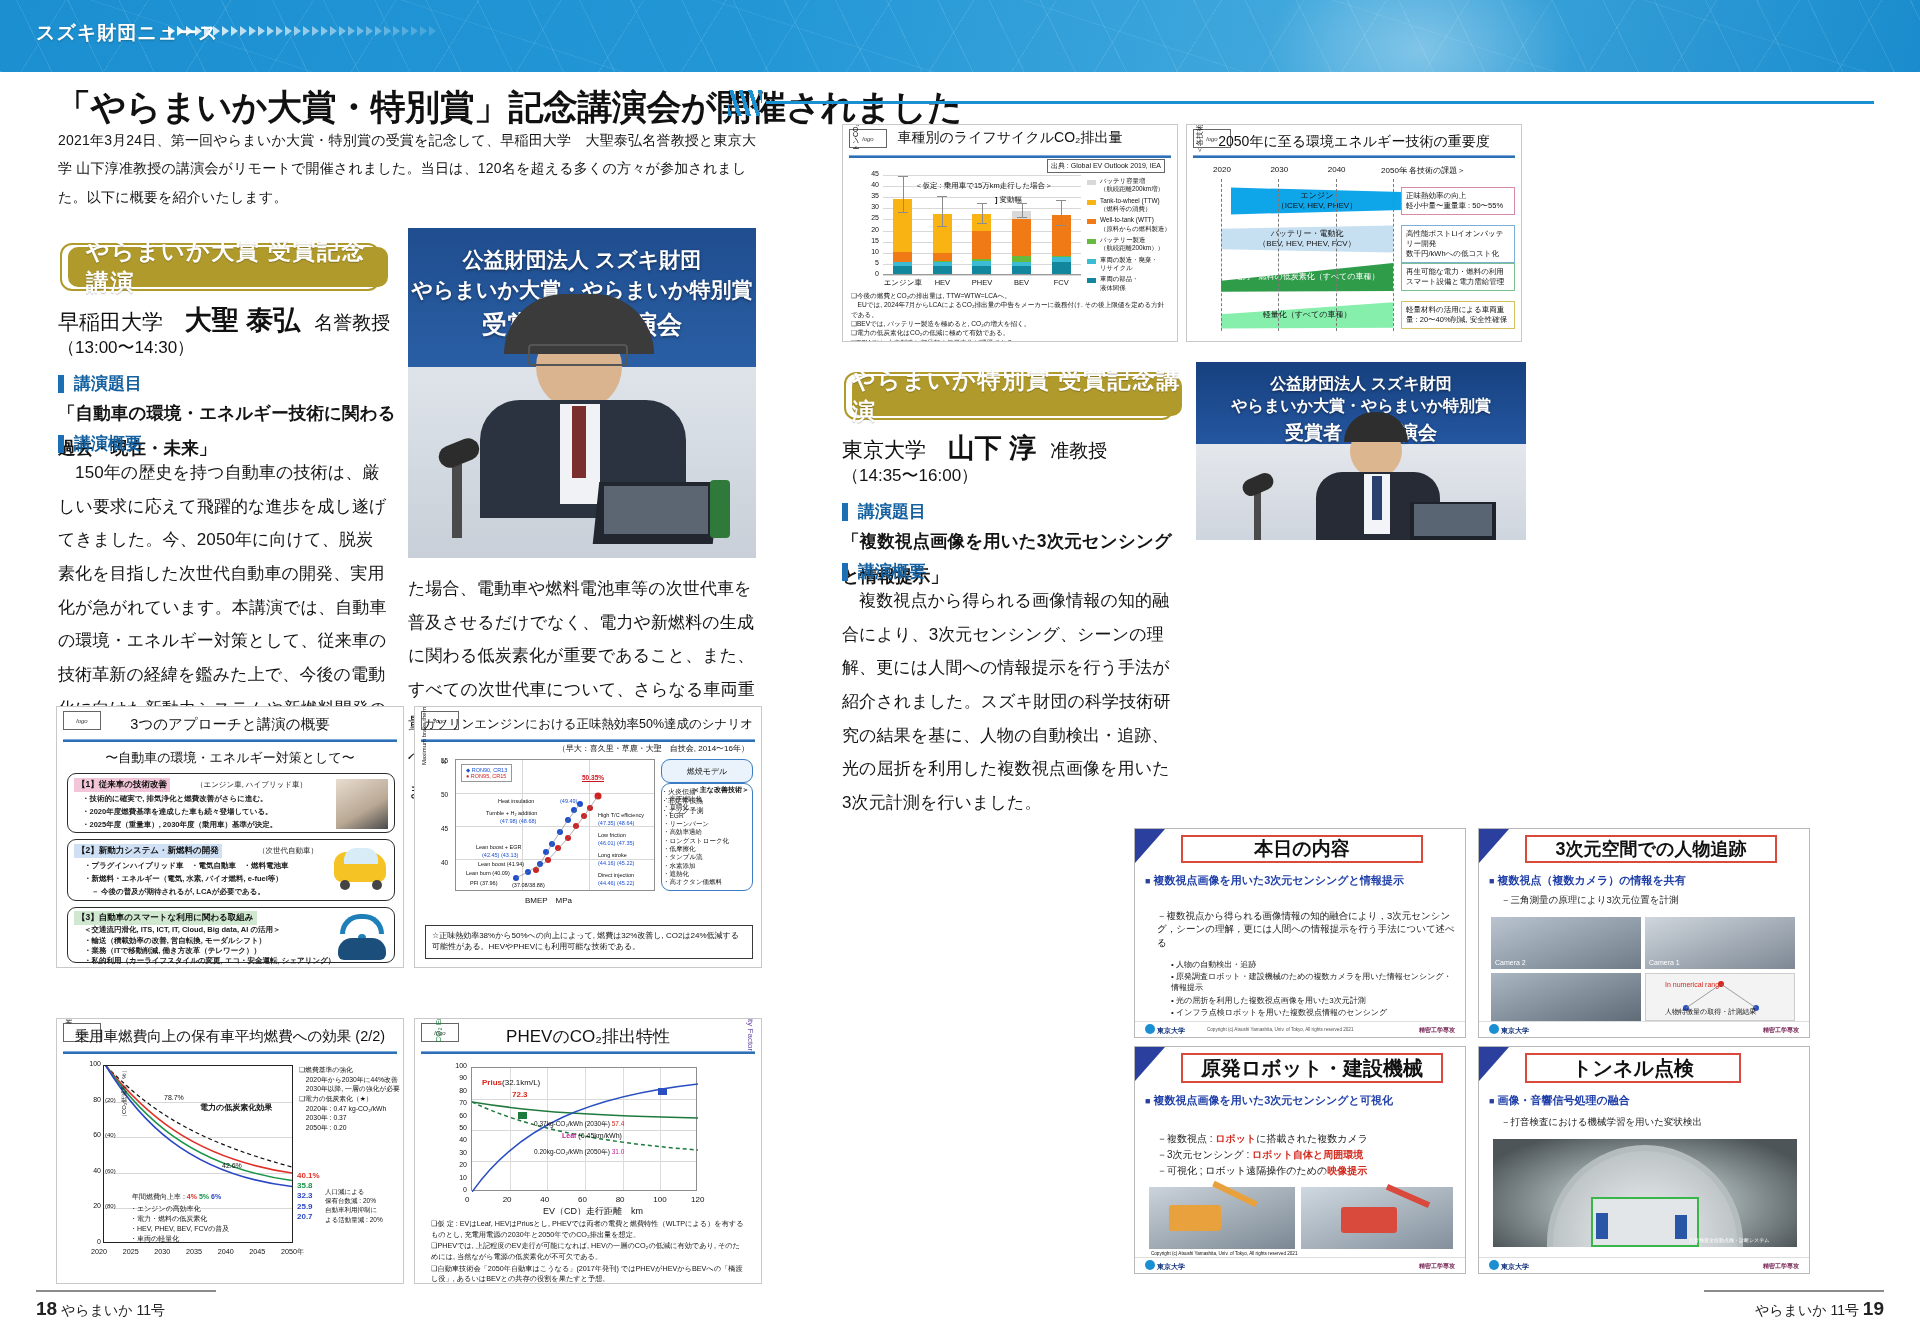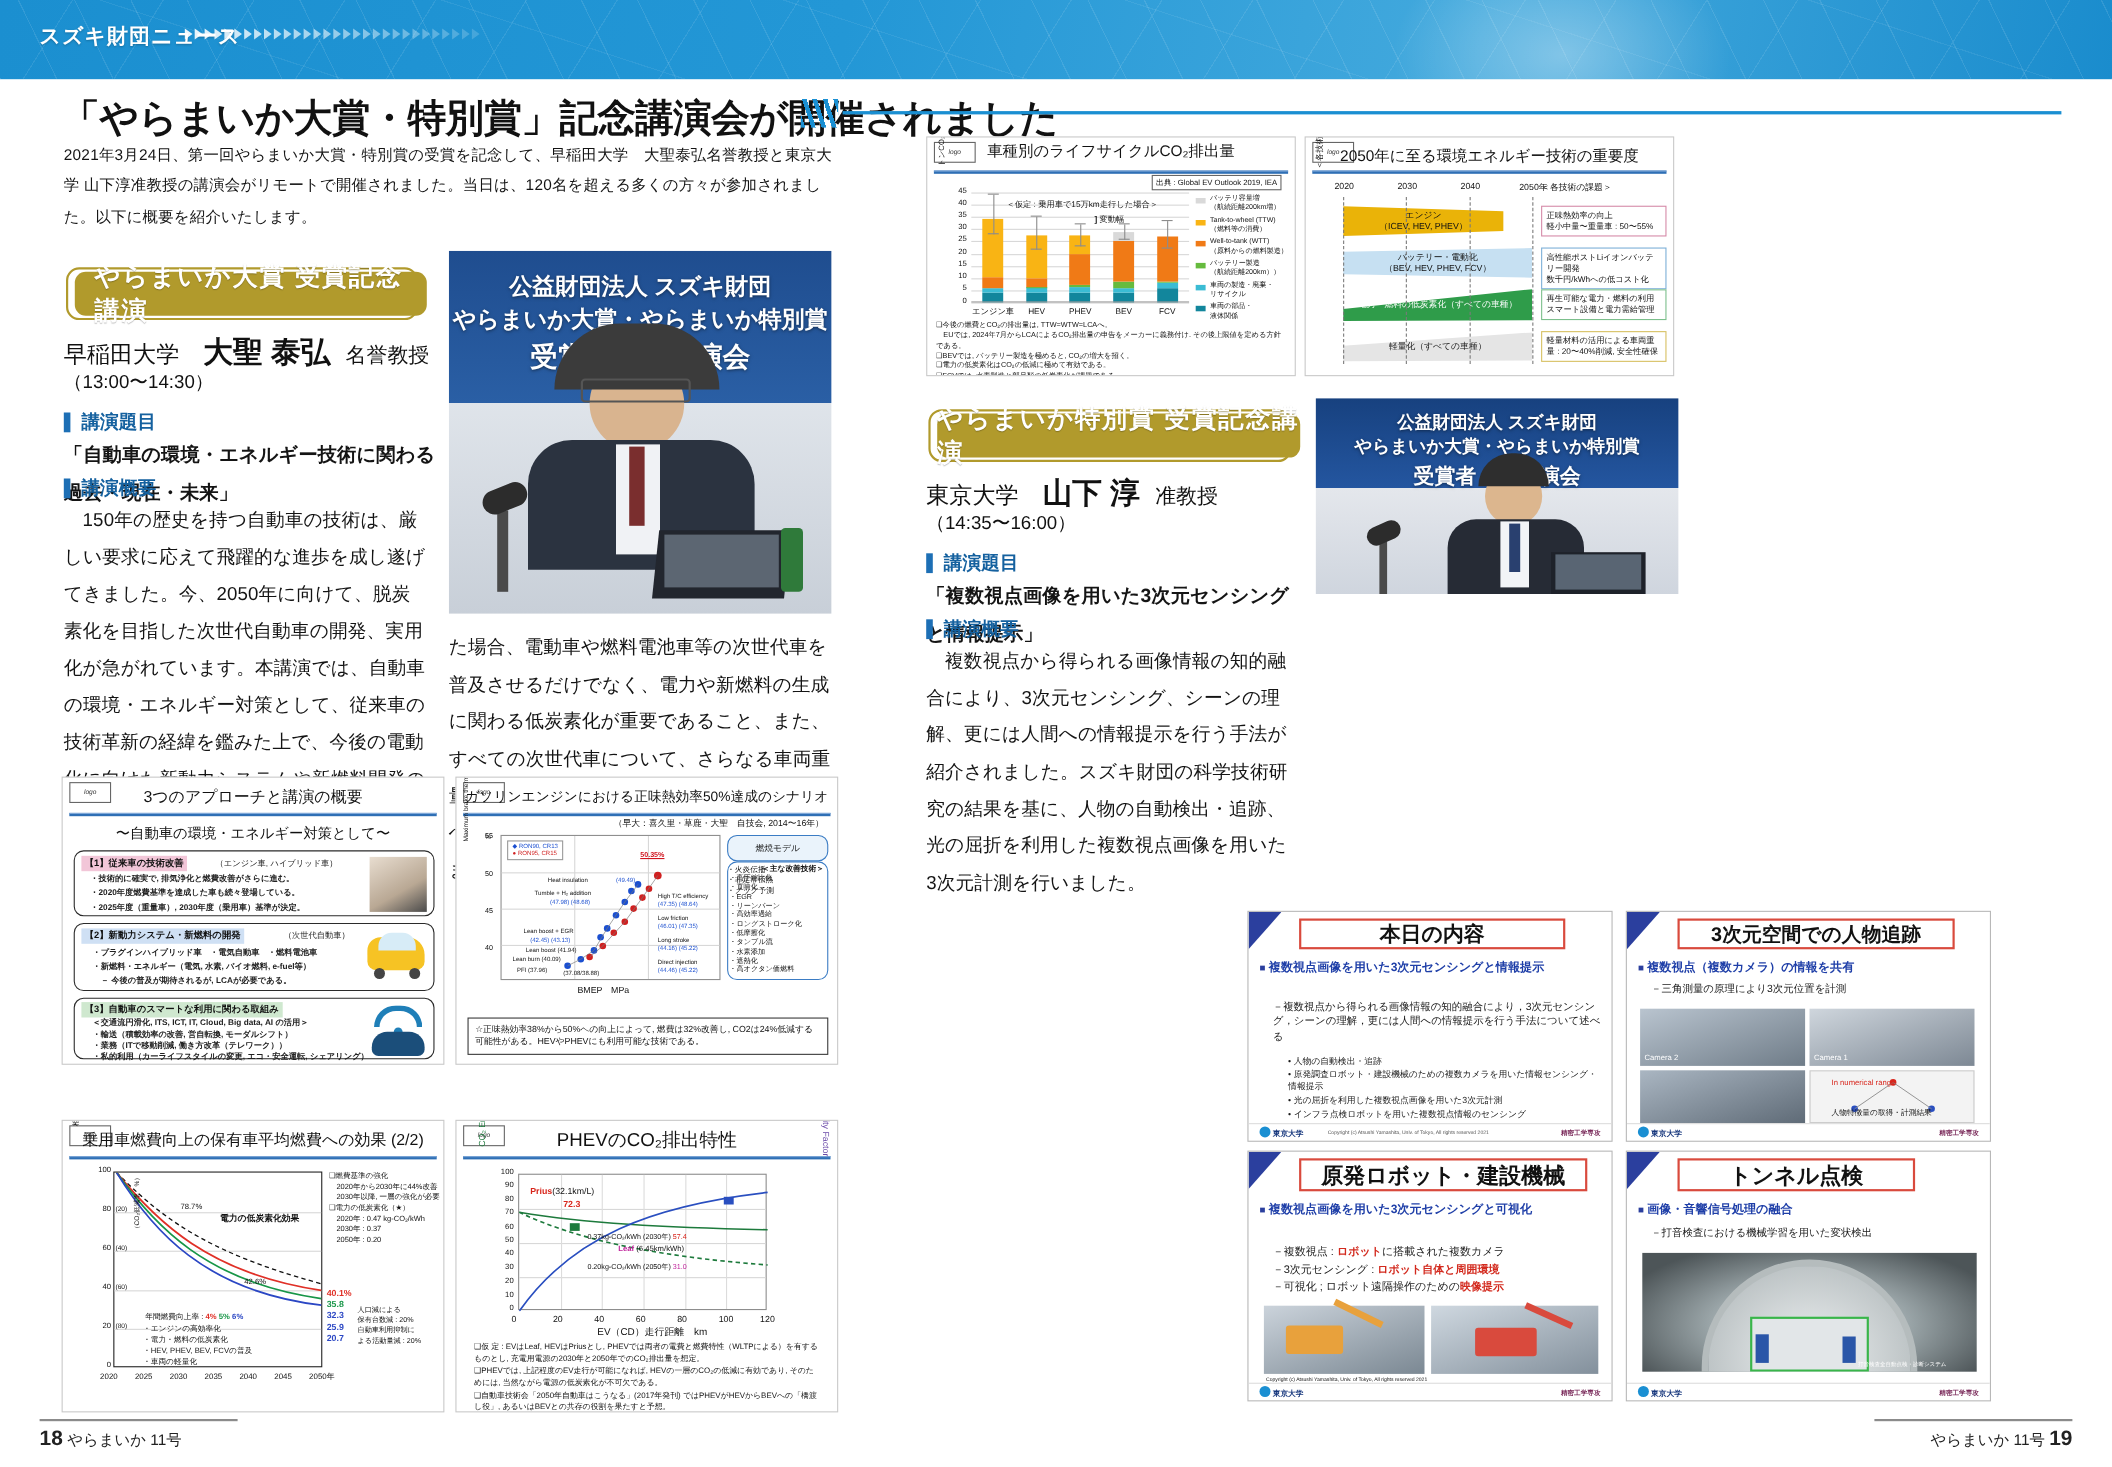--- a/index.html
+++ b/index.html
@@ -692,38 +692,38 @@
 
     <div style="position:absolute;left:8px;top:60px;font-size:7.5px;color:#111;transform:rotate(-90deg);transform-origin:left top;white-space:nowrap;width:130px;text-align:center;">＜各技術の重要度＞</div>
     <div id="roadYears">
         <div style="position: absolute; left: 20px; top: 40px; font-size: 8px; color: rgb(17, 17, 17); width: 30px; text-align: center;">2020</div>
         <div style="position: absolute; left: 77.3333px; top: 40px; font-size: 8px; color: rgb(17, 17, 17); width: 30px; text-align: center;">2030</div>
         <div style="position: absolute; left: 134.667px; top: 40px; font-size: 8px; color: rgb(17, 17, 17); width: 30px; text-align: center;">2040</div>
         <div style="position: absolute; left: 192px; top: 40px; font-size: 8px; color: rgb(17, 17, 17); width: 30px; text-align: center;">2050年</div>
       </div>
     <div style="position:absolute;left:214px;top:40px;font-size:8px;color:#111;">＜各技術の課題＞</div>
     <div id="roadBands">
-        <div class="band" style="left: 34px; top: 60px; width: 146px; height: 32px; background: #eab308; clip-path: polygon(0px 8%, 100% 22%, 100% 78%, 0px 92%);">
+        <div class="band" style="left: 44px; top: 60px; width: 172px; height: 32px; background: #0ea5e9; clip-path: polygon(0px 8%, 100% 22%, 100% 78%, 0px 92%);">
           <div style="color: rgb(17, 17, 17);">
             <div>エンジン</div>
             <div>（ICEV, HEV, PHEV）</div>
           </div>
         </div>
         <div class="band" style="left: 34px; top: 98px; width: 172px; height: 32px; background: rgb(198, 224, 242); clip-path: polygon(0px 18%, 100% 8%, 100% 92%, 0px 82%);">
           <div style="color: rgb(17, 17, 17);">
             <div>バッテリー・電動化</div>
             <div>（BEV, HEV, PHEV, FCV）</div>
           </div>
         </div>
         <div class="band" style="left: 34px; top: 136px; width: 172px; height: 32px; background: rgb(47, 156, 74); clip-path: polygon(0px 62%, 100% 6%, 100% 94%, 0px 96%);">
           <div style="color: rgb(255, 255, 255);">
             <div>電力・燃料の低炭素化（すべての車種）</div>
           </div>
         </div>
-        <div class="band" style="left: 34px; top: 174px; width: 172px; height: 32px; background: #e5e5e5; clip-path: polygon(0px 48%, 100% 10%, 100% 90%, 0px 92%);">
+        <div class="band" style="left: 34px; top: 174px; width: 172px; height: 32px; background: #86efac; clip-path: polygon(0px 48%, 100% 10%, 100% 90%, 0px 92%);">
           <div style="color: rgb(17, 17, 17);">
             <div>軽量化（すべての車種）</div>
           </div>
         </div>
       </div>
     <div id="roadTasks">
         <div class="taskbox" style="left: 214px; top: 62px; width: 114px; border-color: rgb(213, 138, 168);">
           <div>正味熱効率の向上</div>
           <div>軽小中量〜重量車 : 50〜55%</div>
         </div>

